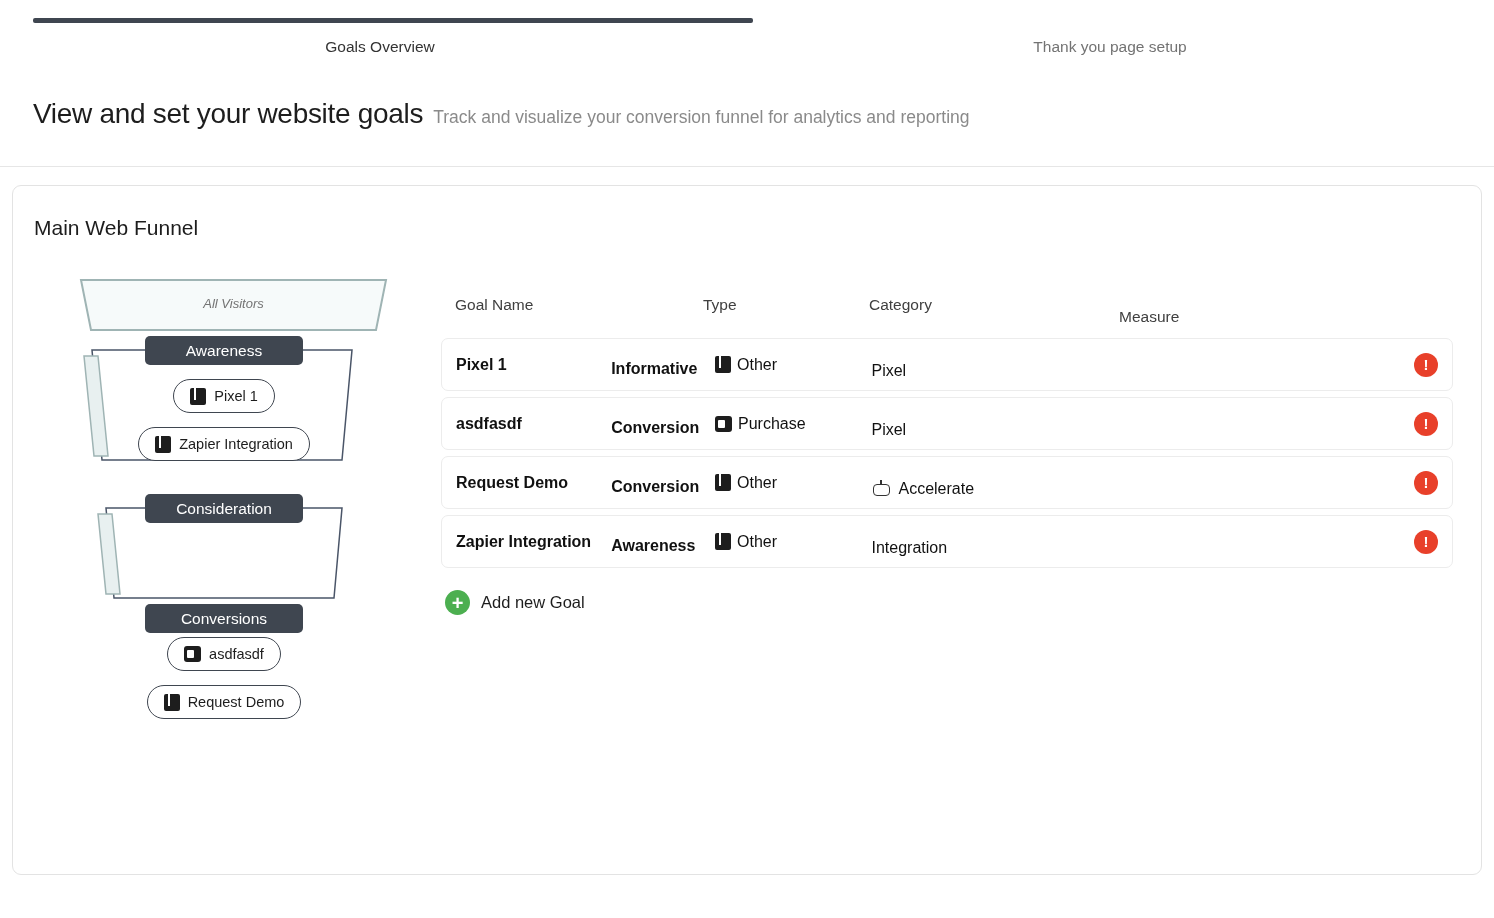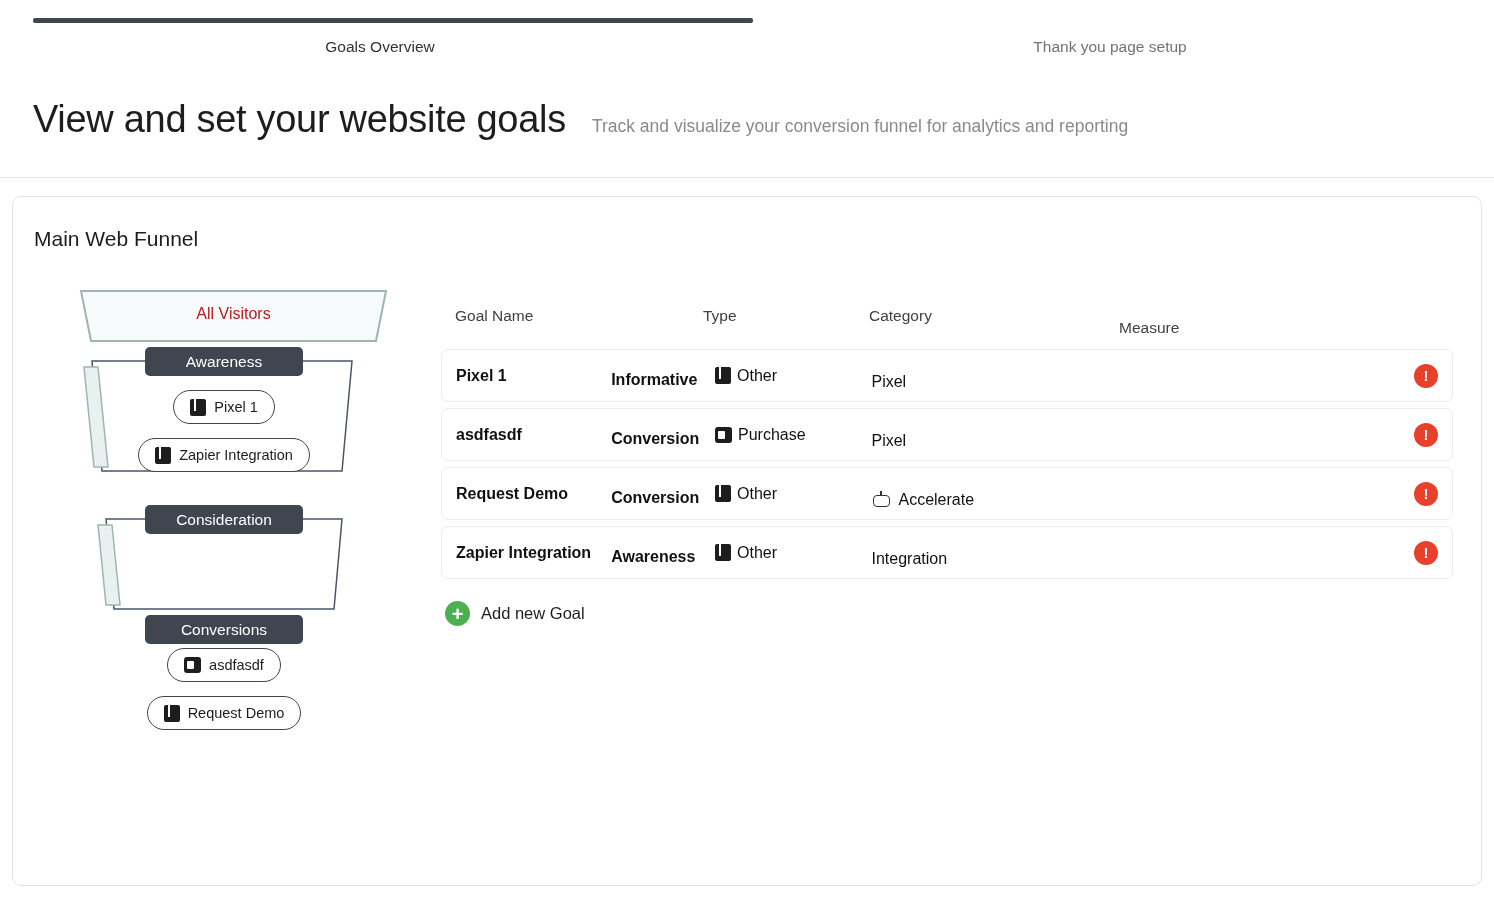--- a/index.html
+++ b/index.html
@@ -42,29 +42,28 @@
   .step-label.step-2 { width: 700px; color:#737373; }
 
   
   .page-head {
     padding: 24px 0 0 33px;
     display: flex;
     align-items: baseline;
     gap: 10px;
   }
   .page-title {
-    font-size: 38px;
+    font-size: 28px;
     font-weight: 400;
     letter-spacing: -0.3px;
     color: #1d1d1d;
   }
   .page-subtitle {
     font-size: 17.5px;
     color: #8a8a8a;
-    margin-left: 16px;
   }
 
   .divider {
     margin-top: 36px;
     height: 1px;
     background: #e6e6e6;
     width: 100%;
   }
 
   
@@ -95,22 +94,23 @@
   .tz-shape {
     position: absolute;
     inset: 0;
   }
   .tz-label {
     position: absolute;
     inset: 0;
     display: flex;
     align-items: center;
     justify-content: center;
-    font-size: 16px;
-    color: #b91c1c;
+    font-size: 13px;
+    color: #737373;
+    font-style: italic;
   }
 
   .stage-tag {
     position: relative;
     z-index: 4;
     margin: 0 auto;
     width: 158px;
     height: 29px;
     background: #3f4650;
     color: #fff;

